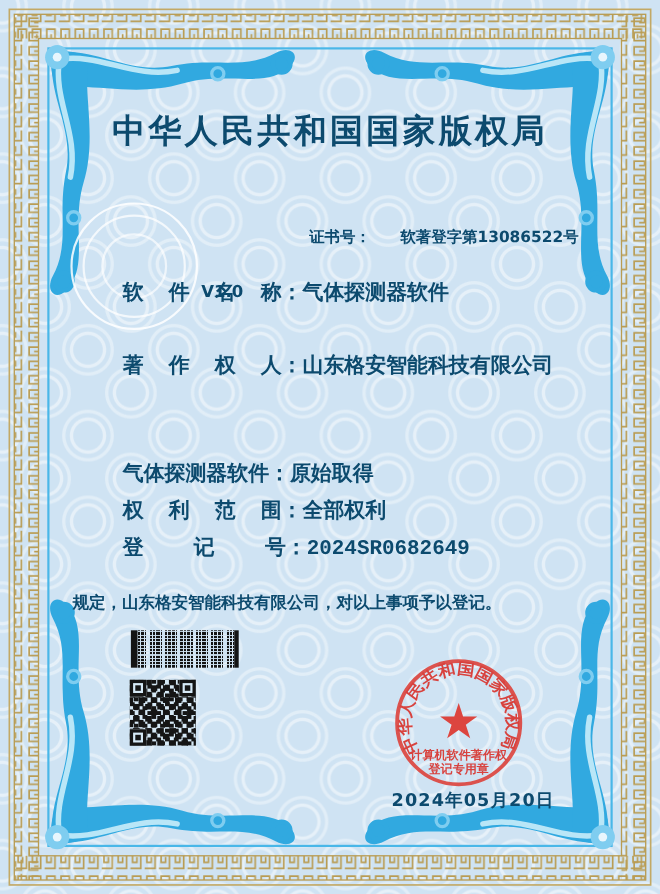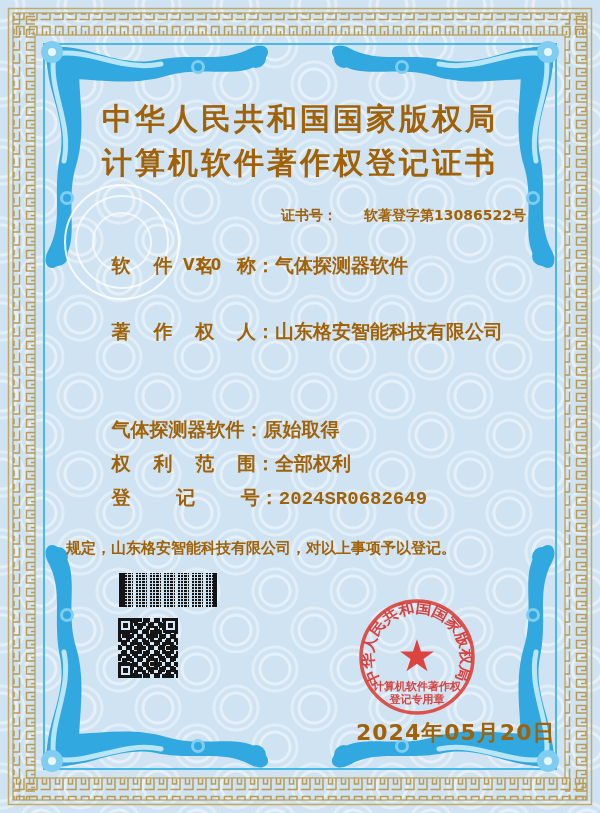--- a/index.html
+++ b/index.html
@@ -1,17 +1,17 @@
 <!DOCTYPE html>
 <html><head>
 <meta charset="utf-8">
 <style>
   html,body{margin:0;padding:0;background:#fff;}
   .page{position:relative;width:600px;height:813px;background:#cfe3f3;overflow:hidden;
-        font-family:"DejaVu Sans",sans-serif;color:#a16207;}
+        font-family:"DejaVu Sans",sans-serif;color:#0c4a6e;}
   
   .page::before{content:"";position:absolute;inset:0;pointer-events:none;opacity:.65;
     background-image:
       radial-gradient(circle, rgba(255,255,255,0) 13px, rgba(255,255,255,.75) 14px, rgba(255,255,255,.75) 16px, rgba(255,255,255,0) 17px, rgba(255,255,255,0) 20px, rgba(255,255,255,.6) 21px, rgba(255,255,255,.6) 23px, rgba(255,255,255,0) 24px),
       radial-gradient(circle, rgba(255,255,255,0) 13px, rgba(255,255,255,.75) 14px, rgba(255,255,255,.75) 16px, rgba(255,255,255,0) 17px, rgba(255,255,255,0) 20px, rgba(255,255,255,.6) 21px, rgba(255,255,255,.6) 23px, rgba(255,255,255,0) 24px);
     background-size:78px 78px,78px 78px;background-position:2px 6px,41px 45px;}
   .frame{position:absolute;left:0;top:0;z-index:1;}
   .big-wm{position:absolute;left:64px;top:184px;width:112px;height:112px;border-radius:50%;
           border:2px solid rgba(255,255,255,.85);z-index:1;}
   .big-wm .r2{position:absolute;inset:9px;border:2px solid rgba(255,255,255,.75);border-radius:50%;}
@@ -36,21 +36,21 @@
       repeating-linear-gradient(90deg, #141414 0 2px, rgba(0,0,0,0) 2px 3px, #141414 3px 6px, rgba(0,0,0,0) 6px 7px, #141414 7px 8px, rgba(0,0,0,0) 8px 11px, #141414 11px 13px, rgba(0,0,0,0) 13px 14px);}
   .qr{position:absolute;left:118px;top:618px;width:60px;height:60px;z-index:2;background-color:#d6e9f6;
     background-image:
       repeating-conic-gradient(#151515 0% 25%, rgba(0,0,0,0) 0% 50%),
       repeating-conic-gradient(#151515 0% 25%, rgba(0,0,0,0) 0% 50%);
     background-size:8px 8px,11px 11px;background-position:0 0,3px 5px;}
   .finder{position:absolute;width:15px;height:15px;border:3px solid #151515;background:#d6e9f6;box-sizing:border-box;}
   .finder::after{content:"";position:absolute;inset:2px;background:#151515;}
   .f-tl{left:0;top:0;} .f-tr{right:0;top:0;} .f-bl{left:0;bottom:0;}
   .seal{position:absolute;left:355px;top:595px;width:124px;height:124px;z-index:3;}
-  .date{position:absolute;left:356px;top:718px;font-size:22px;font-weight:bold;letter-spacing:1px;z-index:4;}
+  .date{position:absolute;left:356px;top:718px;font-size:16px;font-weight:bold;letter-spacing:1px;z-index:4;}
 </style>
 </head>
 <body>
 
 <div class="page">
 
   <svg class="frame" width="600" height="813" viewBox="0 0 600 813">
     <defs>
       <pattern id="gkH" width="13" height="22" patternUnits="userSpaceOnUse">
         <path d="M1.5,19.5 H11 V4.5 H3.5 V14 H7.5 V9" fill="none" stroke="#b99c52" stroke-width="1.5"></path>
@@ -84,21 +84,20 @@
     <use href="#orn" transform="translate(46,767) scale(1,-1)"></use>
     <use href="#orn" transform="translate(554,767) scale(-1,-1)"></use>
   </svg>
 
   <div class="big-wm">
     <div class="r2"></div>
     <div class="r3"></div>
   </div>
 
   <h1 class="title1">中华人民共和国国家版权局</h1>
-  <h2 class="title2">计算机软件著作权登记证书</h2>
 
   <div class="certno">
     <span class="lbl">证书号：</span><span>软著登字第13086522号</span>
   </div>
 
   <div class="frow row1">
     <span class="flabel">软  件  名  称：</span><span class="fvalue">气体探测器软件</span>
   </div>
   <div class="rowv2">V1.0</div>
 

